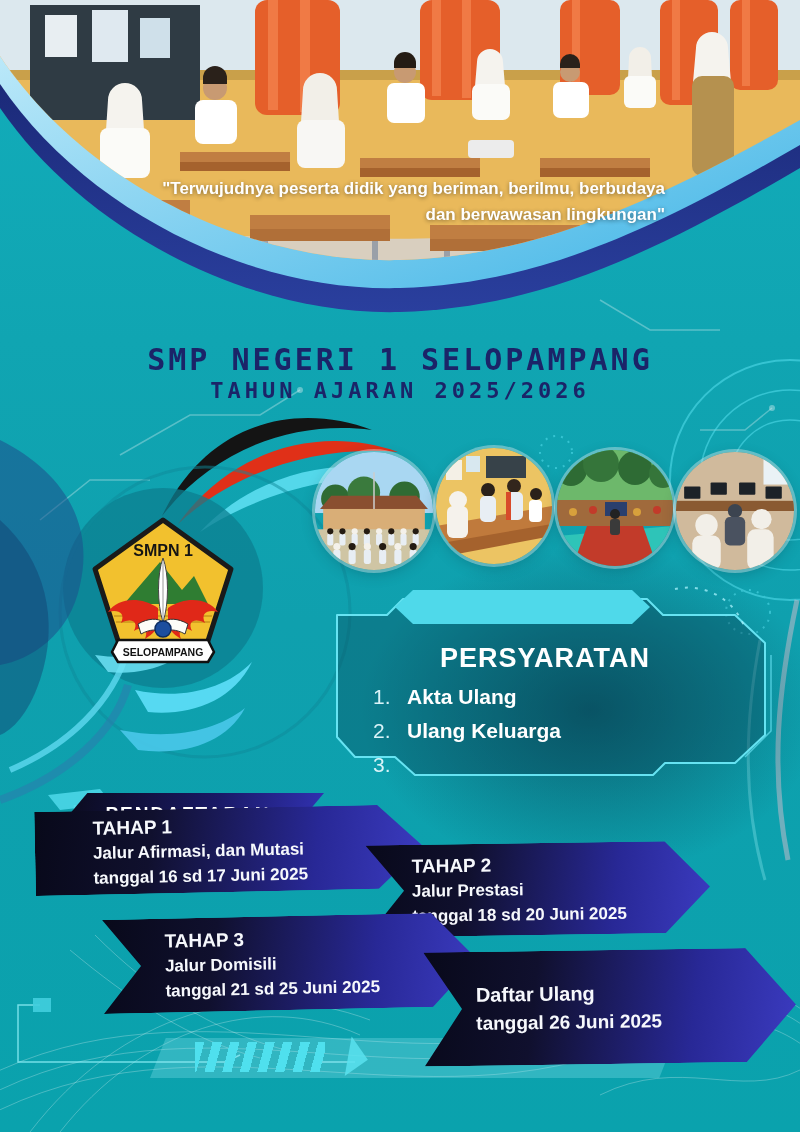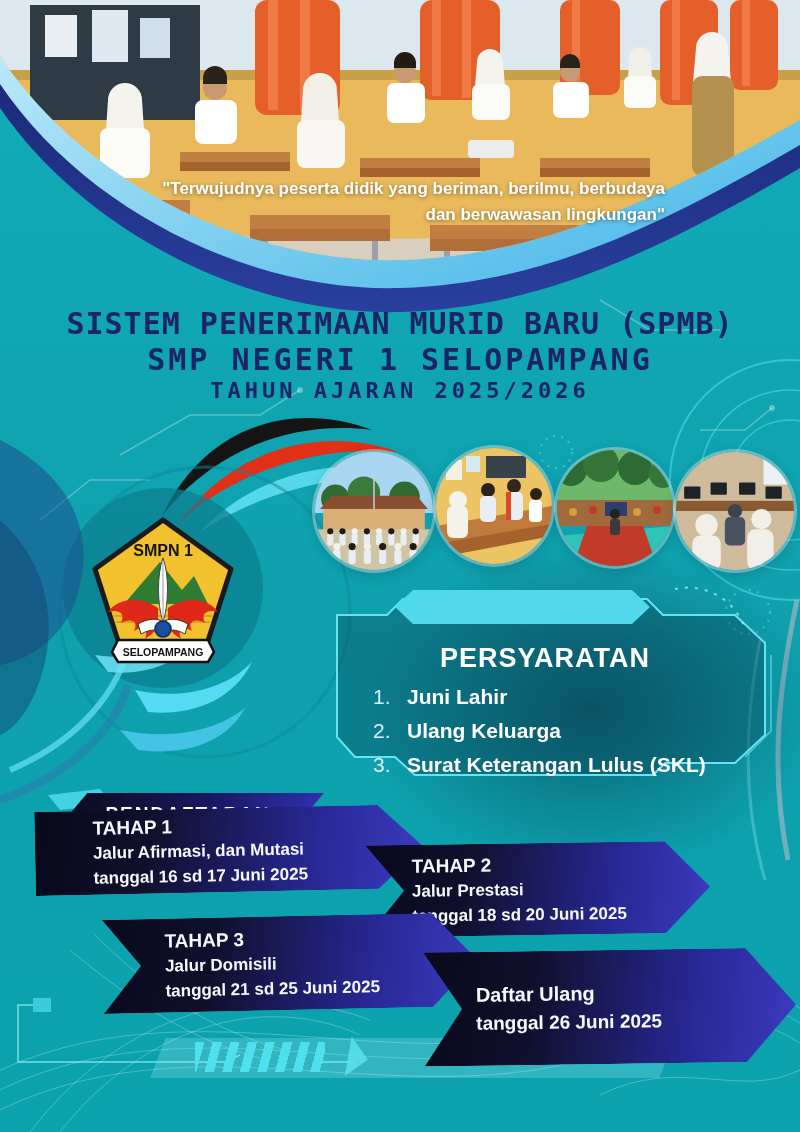--- a/index.html
+++ b/index.html
@@ -266,21 +266,20 @@
         <rect x="692" y="76" width="42" height="100" rx="10" fill="#b5914f"></rect>
       </g>
     </g>
   </svg>
 
   <div id="quote" class="abs">
     <div>"Terwujudnya peserta didik yang beriman, berilmu, berbudaya</div>
     <div>dan berwawasan lingkungan"</div>
   </div>
 
-  <div id="title1" class="abs title-line">SISTEM PENERIMAAN MURID BARU (SPMB)</div>
   <div id="title2" class="abs title-line">SMP NEGERI 1 SELOPAMPANG</div>
   <div id="title3" class="abs title-line">TAHUN AJARAN 2025/2026</div>
 
   <div class="abs photo-circle" style="left:315px;top:452px;width:118px;height:118px;">
     <svg width="118" height="118" viewBox="0 0 116 116">
       <rect width="116" height="60" fill="#a9d7f2"></rect>
       <circle cx="20" cy="46" r="14" fill="#2f6b33"></circle>
         <circle cx="48" cy="40" r="16" fill="#3a7a3d"></circle>
         <circle cx="88" cy="44" r="15" fill="#2f6b33"></circle>
       <polygon points="5,56 111,56 100,43 16,43" fill="#8a4f30"></polygon>
@@ -414,29 +413,28 @@
   <div id="persyaratan" class="abs">
     <svg id="persy-frame" width="445" height="210" viewBox="0 0 445 210">
       <path d="M2,30 H52 L68,14 H312 L328,30 H400 L430,58 V150 L400,178 H330 L318,190 H80 L60,172 H20 L2,152 Z" fill="rgba(8,50,70,.30)" stroke="#66e3f2" stroke-width="2" stroke-linejoin="round"></path>
       <path d="M436,70 V146 L410,172" fill="none" stroke="#66e3f2" stroke-width="1.5" opacity=".7"></path>
       <path d="M340,4 a60,60 0 0 1 70,40" fill="none" stroke="#9feef8" stroke-width="2" stroke-dasharray="3 7" opacity=".8"></path>
     </svg>
     <div id="persy-capsule"></div>
     <div id="persy-heading">PERSYARATAN</div>
     <div id="persy-row0" class="persy-row">
       <span class="persy-no">1.</span>
-      <span class="persy-text">Juni Lahir</span>
+      <span class="persy-text">Akta Ulang</span>
     </div>
     <div id="persy-row1" class="persy-row">
       <span class="persy-no">2.</span>
       <span class="persy-text">Ulang Keluarga</span>
     </div>
     <div id="persy-row2" class="persy-row">
       <span class="persy-no">3.</span>
-      <span class="persy-text">Surat Keterangan Lulus (SKL)</span>
     </div>
   </div>
 
   <div id="pendaftaran-label" class="abs">
     <span>PENDAFTARAN</span>
   </div>
 
   <div id="stage1" class="abs stage">
     <div class="stage-title">TAHAP 1</div>
     <div class="stage-line">Jalur Afirmasi, dan  Mutasi</div>

